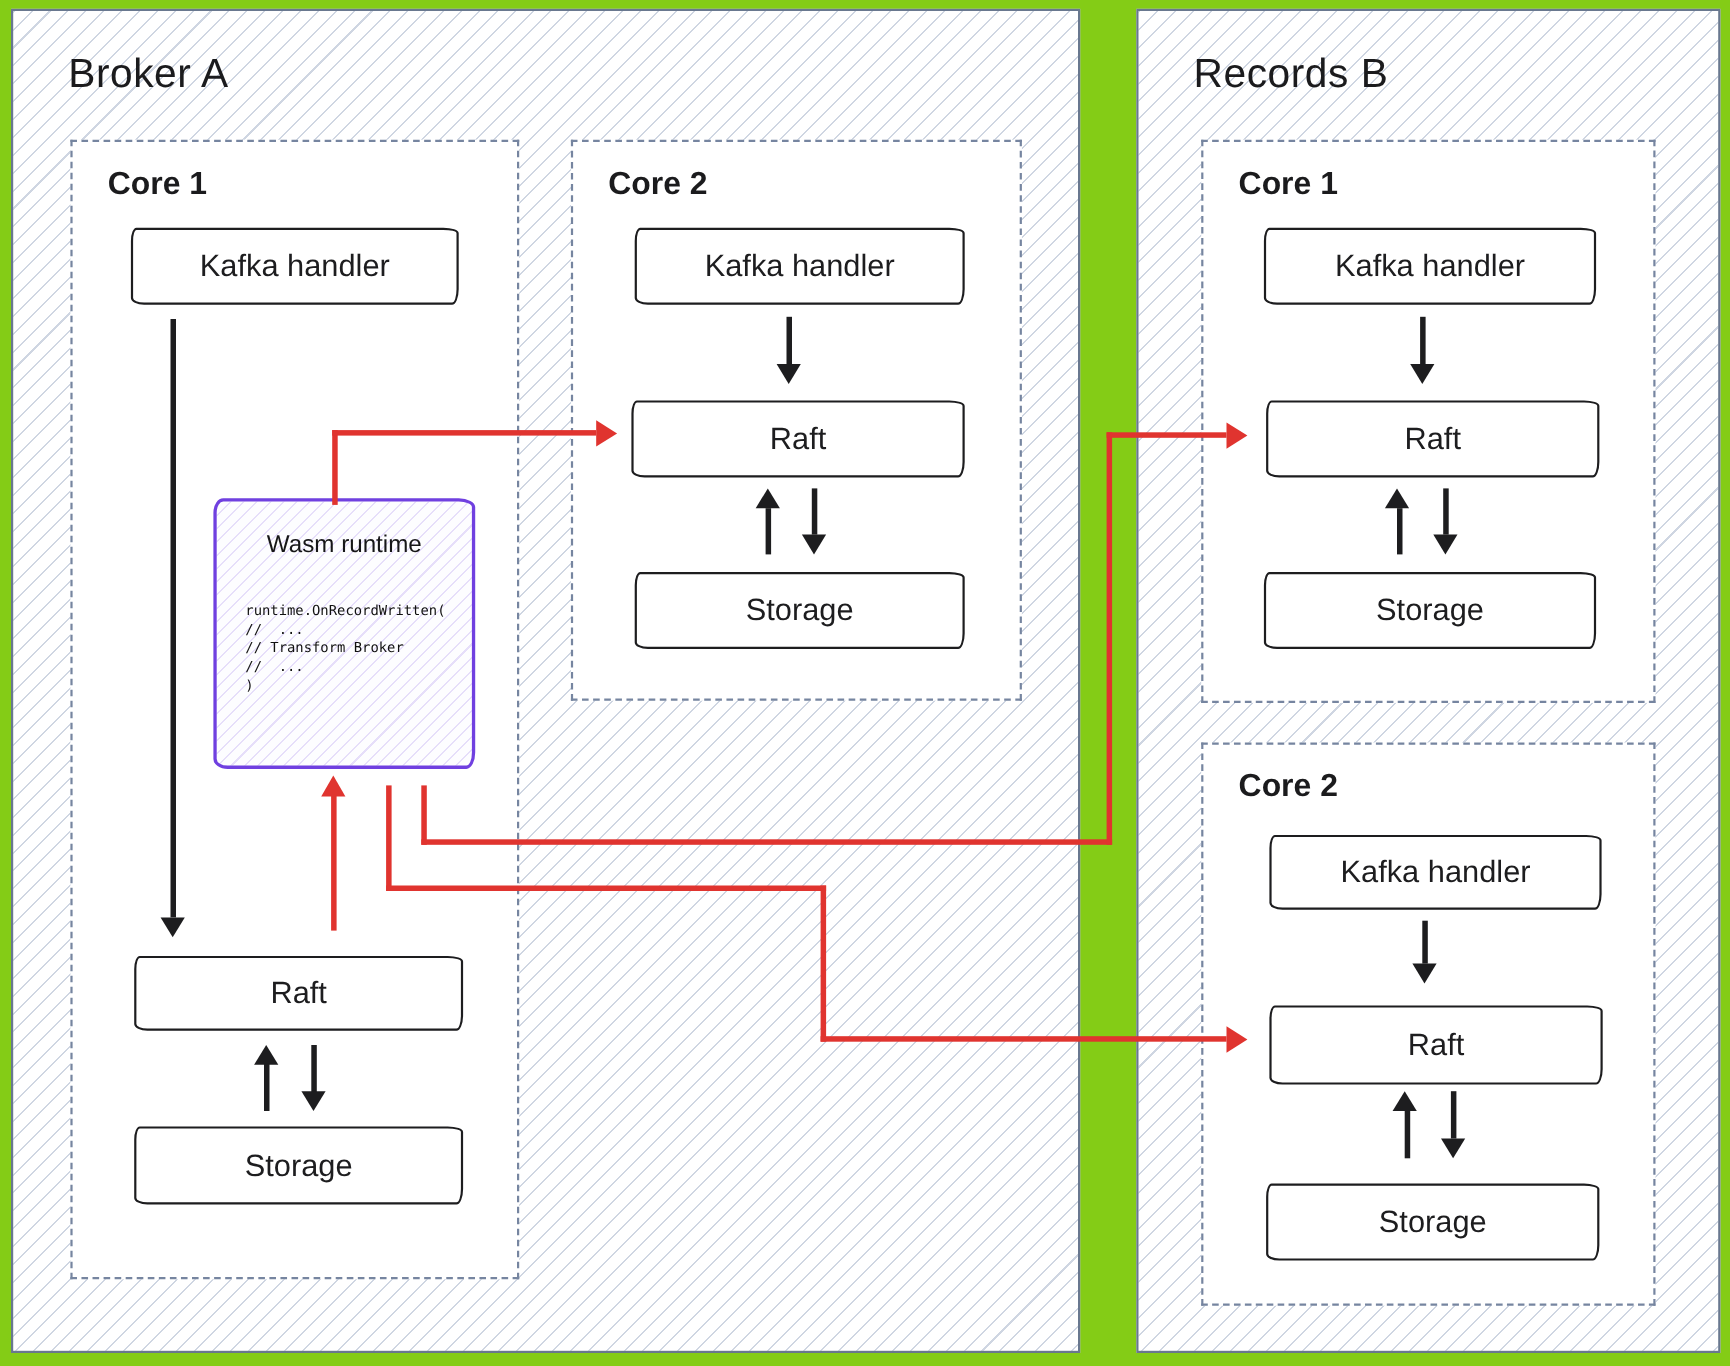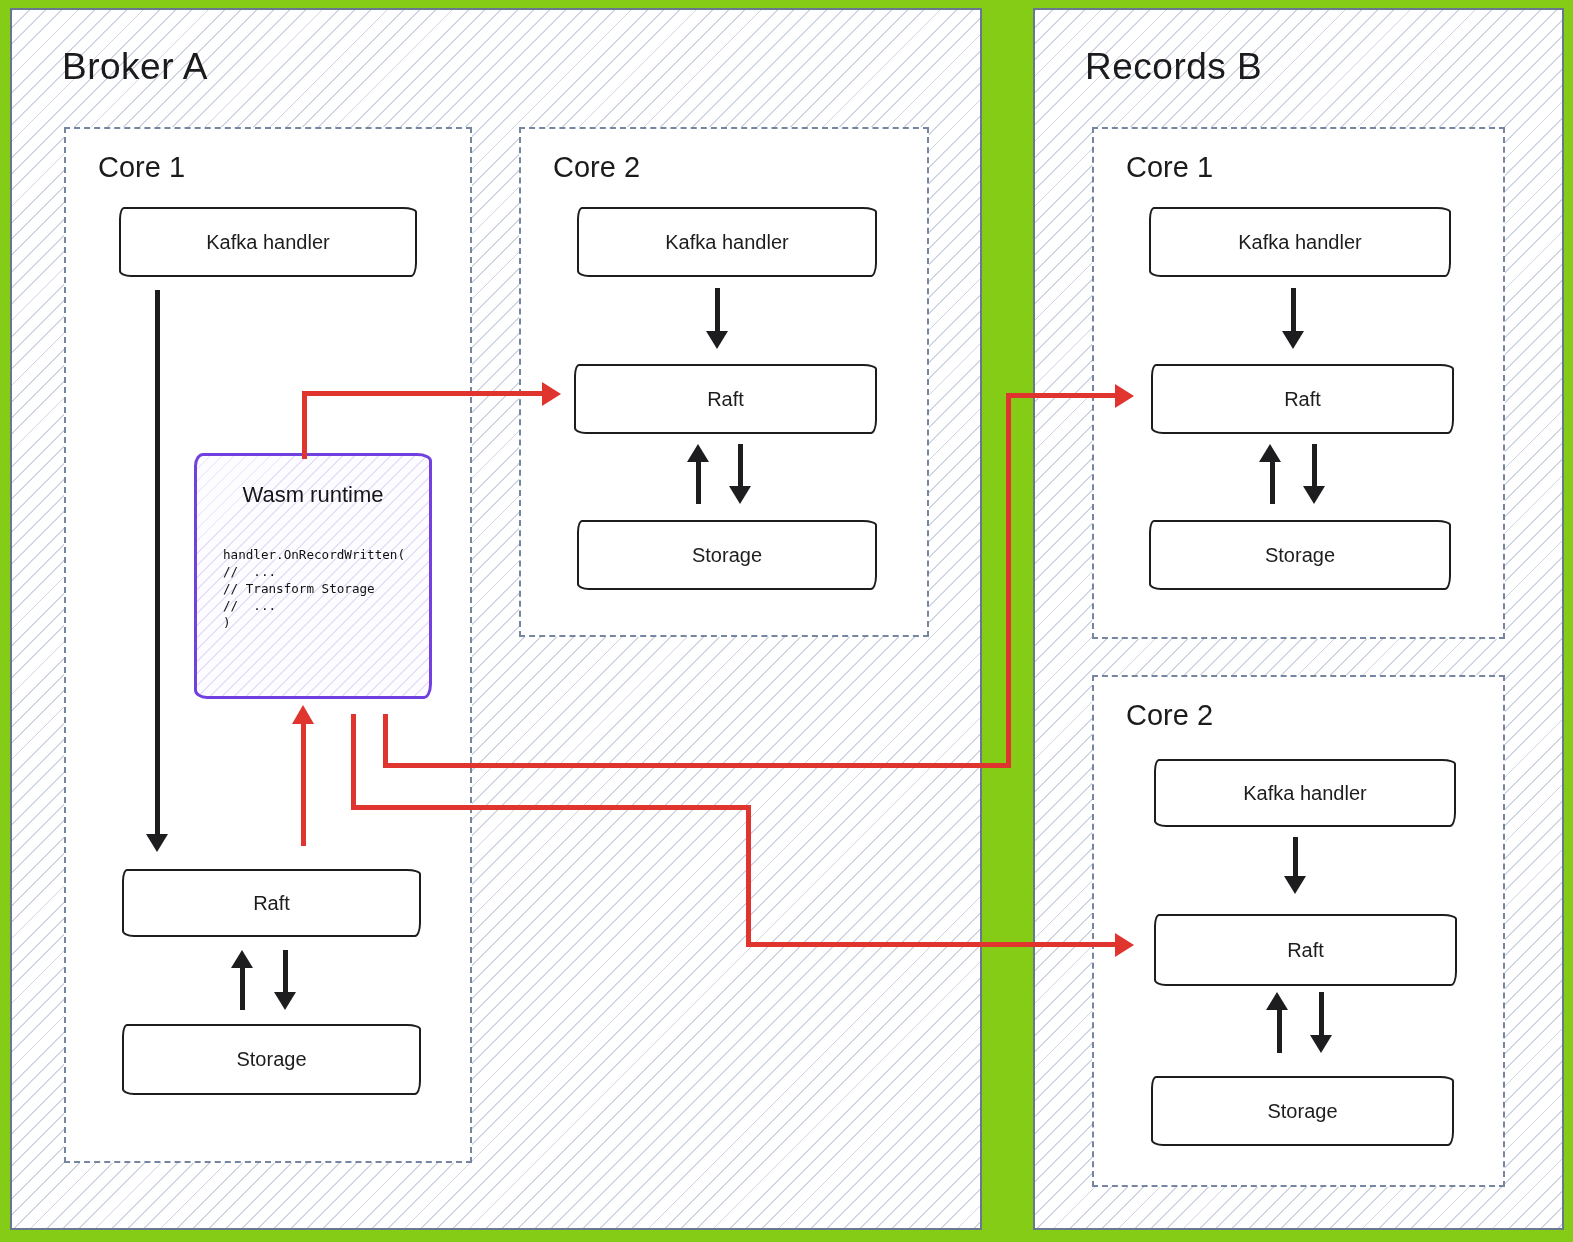--- a/index.html
+++ b/index.html
@@ -26,27 +26,27 @@
     position:absolute;left:50px;top:36px;
     font-size:37px;font-weight:400;letter-spacing:.5px;color:#1b1b1d;
   }
   .core{
     position:absolute;
     border:2.5px dashed var(--dash);
     background:#fff;
   }
   .core-title{
     position:absolute;left:32px;top:22px;
-    font-size:29px;font-weight:400;color:#1b1b1d;
+    font-size:29px;font-weight:700;color:#1b1b1d;
   }
   .node{
     position:absolute;display:flex;align-items:center;justify-content:center;
     background:#fff;border:2.7px solid var(--ink);
     border-radius:5px 14px 6px 12px / 12px 5px 14px 6px;
-    font-size:20px;
+    font-size:28px;
   }
   .node .lbl{white-space:nowrap;}
   .wasm{
     position:absolute;
     border:3px solid var(--purple);
     border-radius:9px 15px 8px 13px / 13px 8px 15px 9px;
     background:
       repeating-linear-gradient(135deg,rgba(112,64,224,.16) 0 1.3px,rgba(0,0,0,0) 1.3px 8.5px),
       #fdfdff;
   }
@@ -81,23 +81,23 @@
     <div class="core" style="left:52px;top:117px;width:408px;height:1036px">
       <h2 class="core-title">Core 1</h2>
 
       <div class="node" style="left:53px;top:78px;width:298px;height:70px">
         <span class="lbl">Kafka handler</span>
       </div>
 
       <div class="wasm" style="left:128px;top:324px;width:238px;height:246px">
         <div class="wasm-title">Wasm runtime</div>
         <div class="wasm-code">
-          <div class="code-line">handler.OnRecordWritten(</div>
+          <div class="code-line">runtime.OnRecordWritten(</div>
           <div class="code-line">//  ...</div>
-          <div class="code-line">// Transform Storage</div>
+          <div class="code-line">// Transform Broker</div>
           <div class="code-line">//  ...</div>
           <div class="code-line">)</div>
         </div>
       </div>
 
       <div class="node" style="left:56px;top:740px;width:299px;height:68px">
         <span class="lbl">Raft</span>
       </div>
 
       <div class="node" style="left:56px;top:895px;width:299px;height:71px">

